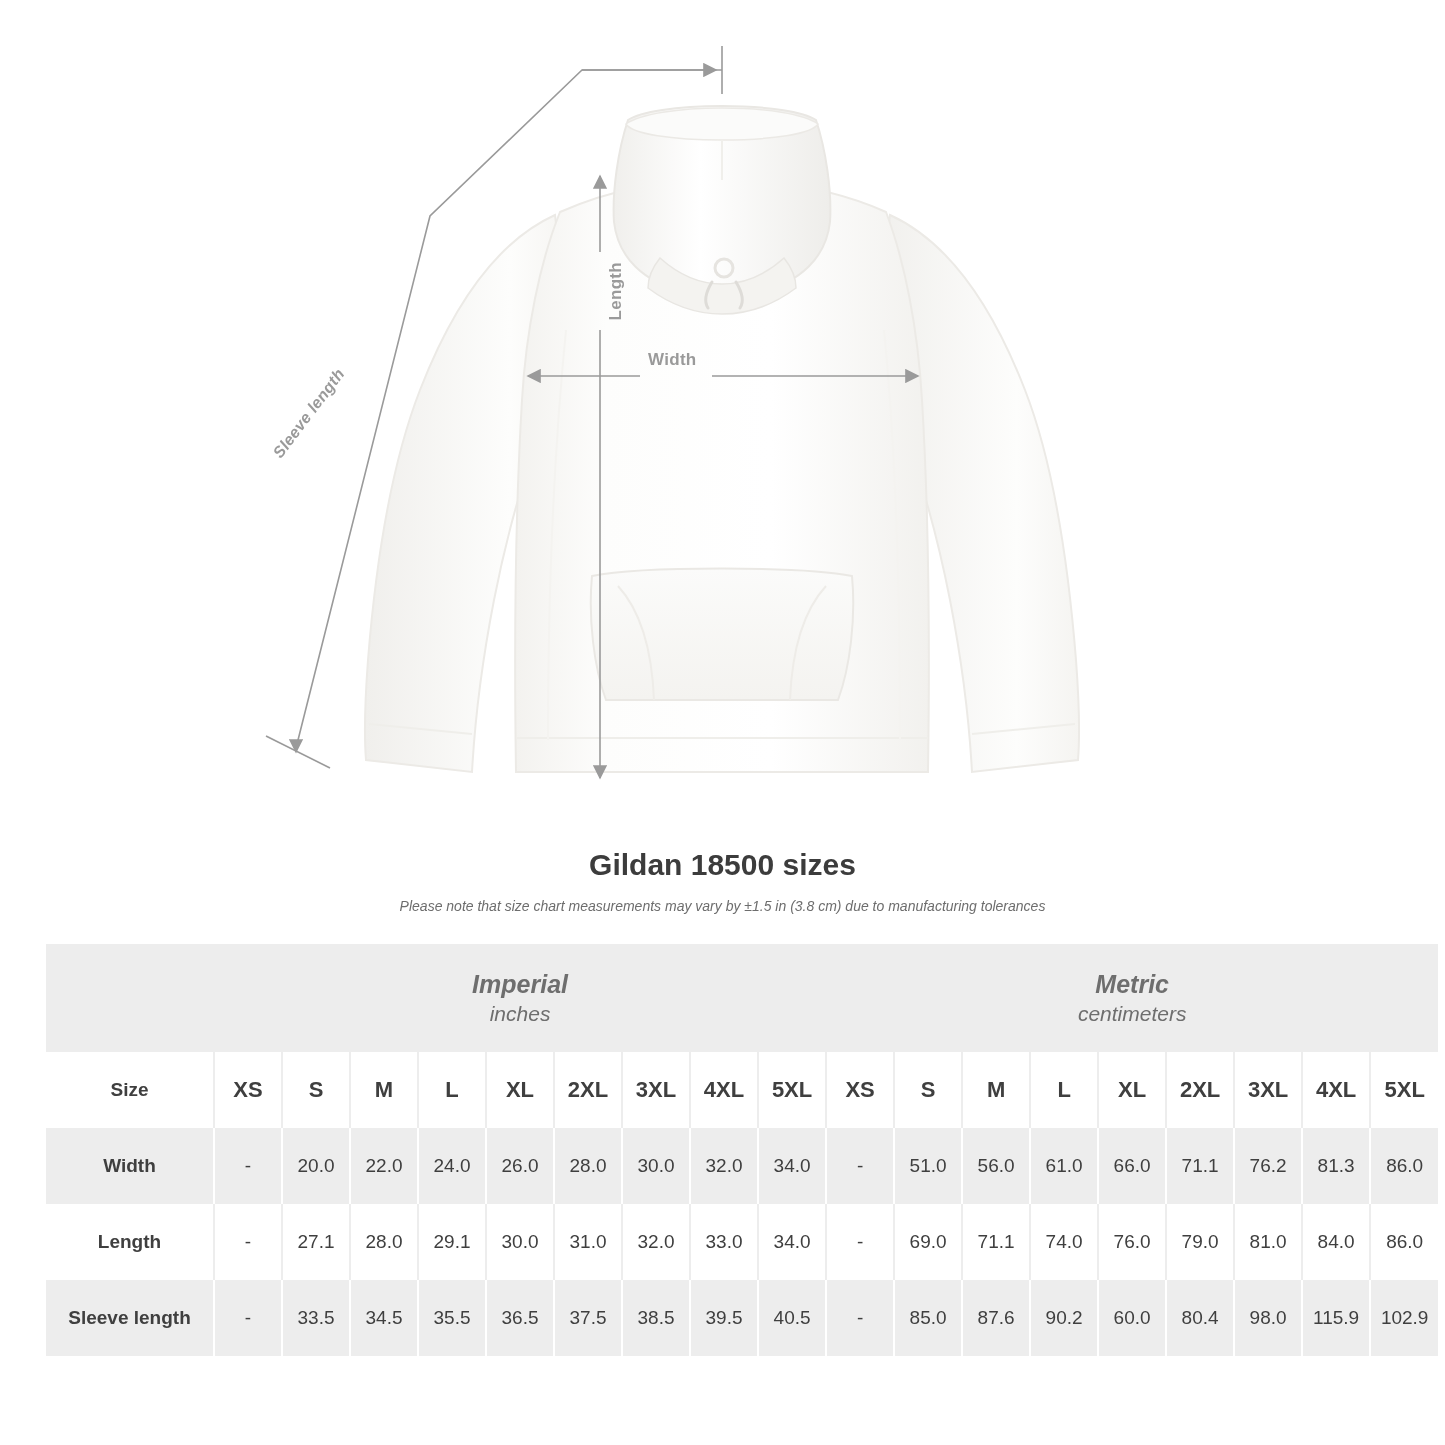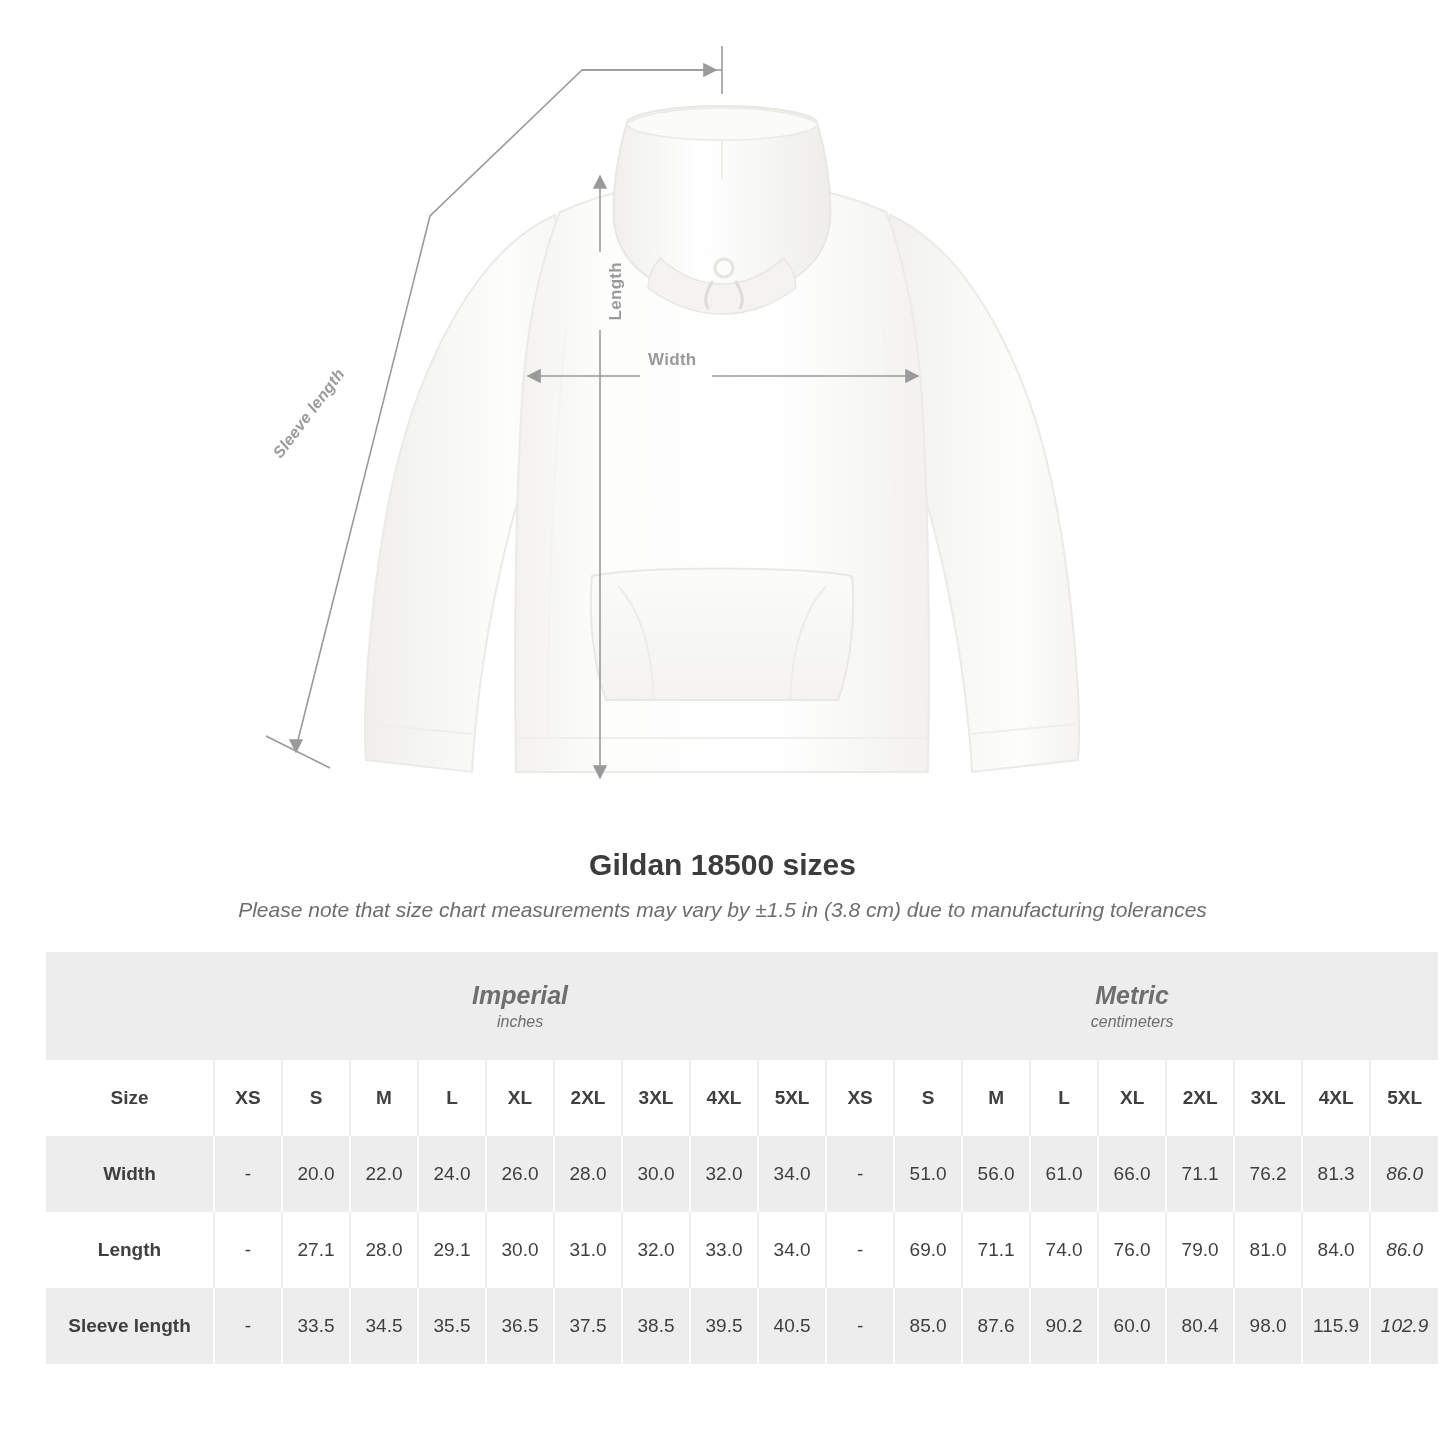--- a/index.html
+++ b/index.html
@@ -62,21 +62,21 @@
   
   .chart-title {
     text-align: center;
     font-size: 30px;
     font-weight: bold;
     color: #3c3c3c;
     margin: 18px 0 0 0;
   }
   .chart-note {
     text-align: center;
-    font-size: 21px;
+    font-size: 14px;
     font-style: italic;
     color: #6d6d6d;
     margin: 16px 0 4px 0;
   }
 
   
   .table-wrap {
     margin: 30px 46px 0 46px;
     width: 1353px;
   }
@@ -95,46 +95,46 @@
     height: 108px;
   }
   .unit-title {
     font-size: 25px;
     font-weight: bold;
     font-style: italic;
     color: #6e6e6e;
     line-height: 1.15;
   }
   .unit-sub {
-    font-size: 16px;
+    font-size: 21px;
     font-style: italic;
     color: #6e6e6e;
     margin-top: 4px;
   }
   .head-row td {
     background: #ffffff;
     height: 76px;
-    font-size: 19px;
+    font-size: 22px;
     font-weight: bold;
     color: #3f3f3f;
     border-right: 2px solid #ededed;
   }
   .head-row td:last-child { border-right: none; }
   .head-row td.rowlabel {
     font-size: 19px;
     text-align: center;
   }
 
   .data-row td {
     height: 76px;
     font-size: 19px;
     color: #3f3f3f;
     border-right: 2px solid #ffffff;
   }
-  .data-row td:last-child { border-right: none; font-style: italic; }
+  .data-row td:last-child { border-right: none; }
   .data-row.shaded td { background: #ededed; }
   .data-row.plain td { background: #ffffff; border-right: 2px solid #ededed; }
   .data-row.plain td:last-child { border-right: none; }
   .data-row td.rowlabel {
     font-weight: bold;
     font-size: 19px;
   }
   col.label-col { width: 168px; }
   col.sz { width: 68px; }
 </style>

